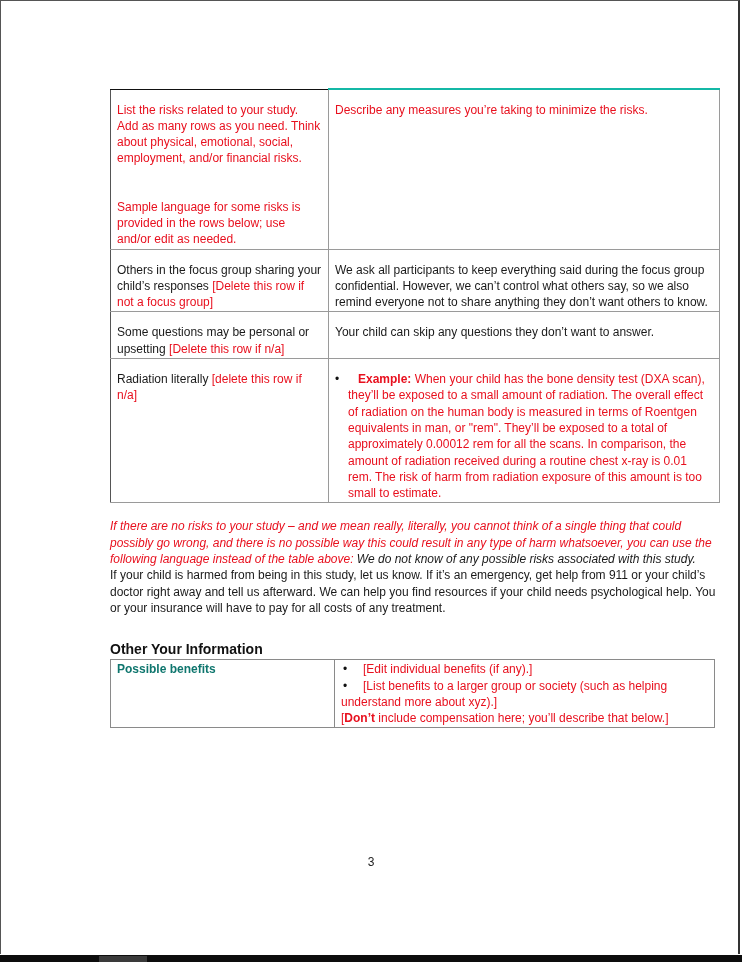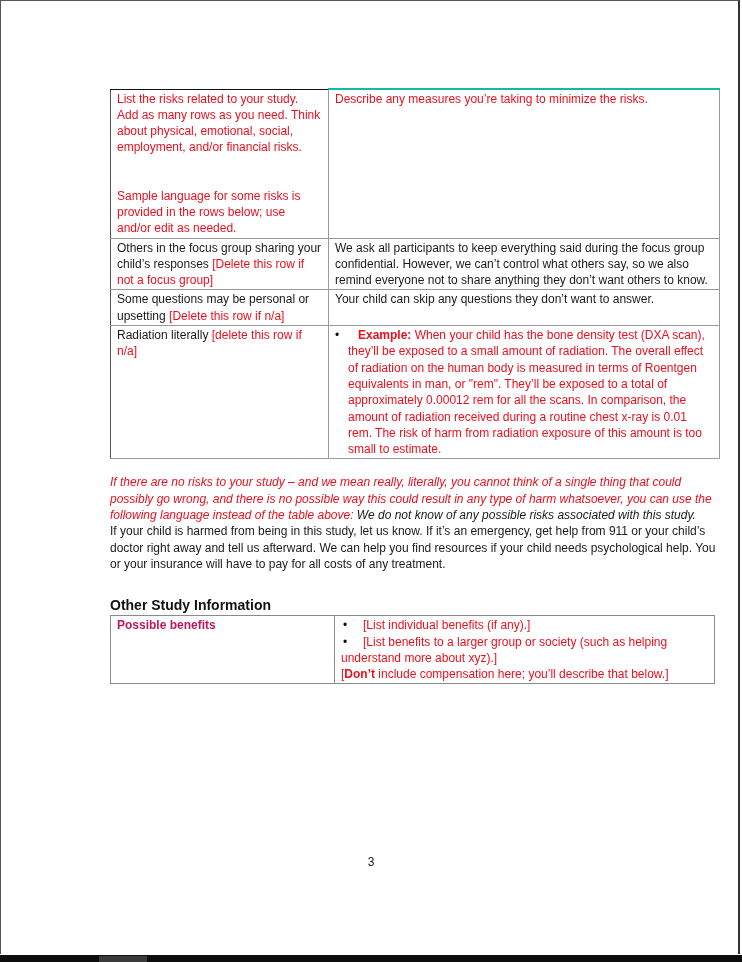--- a/index.html
+++ b/index.html
@@ -22,21 +22,21 @@
   .red { color: #e8101e; }
   .bold { font-weight: bold; }
   .content {
     position: absolute; left: 110px; top: 88px; width: 610px;
     font-size: 12px; line-height: 16.3px;
   }
   table.risk {
     border-collapse: collapse; width: 610px; table-layout: fixed;
   }
   table.risk td {
-    vertical-align: top; padding: 1px 6px 1px 6px; border: 1px solid #9a9a9a;
+    vertical-align: top; padding: 12px 6px 1px 6px; border: 1px solid #9a9a9a;
   }
   table.risk td.c1 { width: 205px; border-left: 1px solid #555; }
   table.risk tr.hdr td { height: 145px; border-top: 1px solid #111; }
   table.risk tr.hdr td.c2 { border-top: 2px solid #14b8a6; }
   table.risk tr.sep td { border-top: 1px solid #222; }
   table.risk tr.sep td.c2 { border-top: 1px solid #9a9a9a; }
   table.risk td.c2 { padding-left: 6px; }
   .bullet-line { position: relative; padding-left: 13px; }
   .bullet-line .dot {
     position: absolute; left: 0px; top: 0; color: #111; font-size: 12px;
@@ -47,21 +47,21 @@
   .para2 { margin-top: 15px; font-style: italic; }
   .para3 { margin-top: 24px; }
   .heading-inline { font-size: 14px; font-weight: bold; color: #111; }
   .section-title { margin-top: 25px; font-size: 14px; font-weight: bold; color: #111; line-height: 17px; }
   table.benefits {
     border-collapse: collapse; width: 605px; table-layout: fixed; margin-top: 1px;
   }
   table.benefits td {
     vertical-align: top; border: 1px solid #8a8a8a; padding: 1px 6px;
   }
-  table.benefits td.b1 { width: 211px; font-weight: bold; color: #be185d; }
+  table.benefits td.b1 { width: 211px; font-weight: bold; color: #0f766e; }
   .bl { position: relative; padding-left: 22px; }
   .bl .dot { position: absolute; left: 2px; top: 0; color: #111; }
   .pagenum {
     position: absolute; left: 0; width: 742px; top: 855px; text-align: center;
     font-size: 12px; color: #222;
   }
 </style>
 </head>
 <body>
 
@@ -110,32 +110,32 @@
   </tbody>
     </table>
 
 
   <p class="para2">
     <span class="red">If there are no risks to your study – and we mean really, literally, you cannot think of a single thing that could possibly go wrong, and there is no possible way this could result in any type of harm whatsoever, you can use the following language instead of the table above:</span><span> We do not know of any possible risks associated with this study.</span>
   </p>
 
   <p>If your child is harmed from being in this study, let us know. If it’s an emergency, get help from 911 or your child’s doctor right away and tell us afterward. We can help you find resources if your child needs psychological help. You or your insurance will have to pay for all costs of any treatment.</p>
 
-  <div class="section-title">Other Study Information</div>
+  <div class="section-title">Other Your Information</div>
 
   <table class="benefits">
     <tbody>
         <tr>
       <td class="b1">
         <span>Possible benefits</span>
       </td>
       <td>
         <div class="bl">
           <span class="dot">•</span>
-          <span class="red">[List individual benefits (if any).]</span>
+          <span class="red">[Edit individual benefits (if any).]</span>
         </div>
         <div class="bl" style="padding-left:0;">
           <span class="dot">•</span>
           <span class="red" style="display:block; text-indent:22px; padding-left:12px; margin-left:-12px;">[List benefits to a larger group or society (such as helping understand more about xyz).]</span>
         </div>
         <div class="red"><span>[</span><span class="bold">Don’t</span><span> include compensation here; you’ll describe that below.]</span></div>
       </td>
     </tr>
   </tbody>
     </table>

